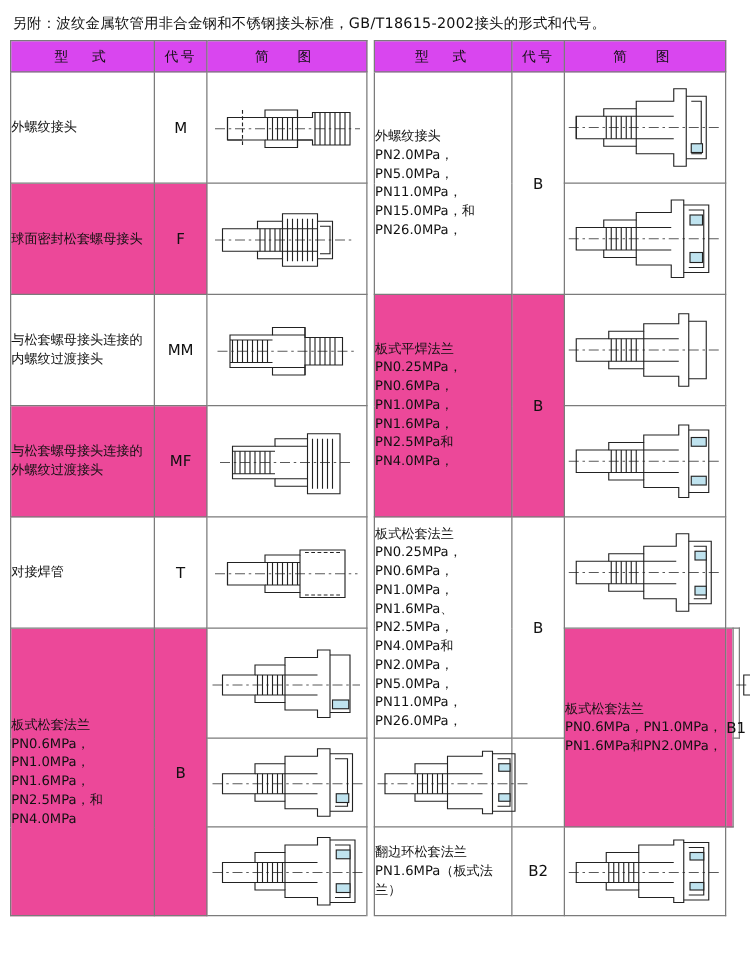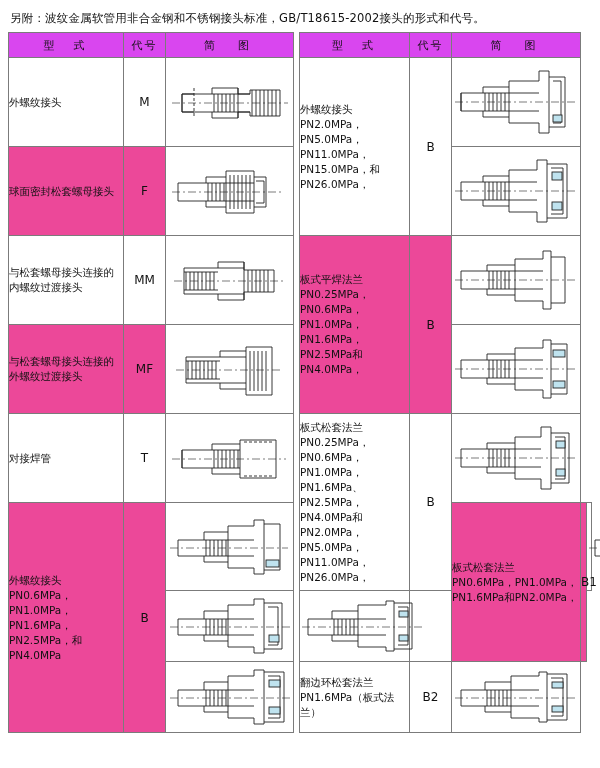--- a/index.html
+++ b/index.html
@@ -267,21 +267,21 @@
               <rect x="103" y="26" width="9" height="7" fill="#bfe3ef" stroke="#222"></rect>
               <rect x="103" y="54" width="9" height="7" fill="#bfe3ef" stroke="#222"></rect>
               <path d="M36 34 L36 52 M40 34 L40 52 M44 34 L44 52 M48 34 L48 52 M52 34 L52 52 M56 34 L56 52"></path>
               <path d="M2 43 L122 43" stroke-dasharray="8 3 2 3" stroke-width="0.6"></path>
             </g>
           </svg>
         </td>
       </tr>
 
       <tr>
-        <td class="cell-text yellow" rowspan="3" style="height:212px">外螺纹接头
+        <td class="cell-text yellow" rowspan="3" style="height:212px">板式松套法兰
 PN0.6MPa，PN1.0MPa，PN1.6MPa，PN2.5MPa，和PN4.0MPa</td>
         <td class="code-cell yellow" rowspan="3">B</td>
         <td class="fig-cell">
           <svg width="124" height="70" viewBox="0 0 124 70">
             <g fill="none" stroke="#222" stroke-width="0.9">
               <path d="M10 28 L10 44 L36 44 L36 50 L60 50 L60 56 L86 56 L86 62 L96 62 L96 8 L86 8 L86 14 L60 14 L60 20 L36 20 L36 28 Z"></path>
               <path d="M36 28 L86 28 M36 44 L86 44"></path>
               <path d="M60 20 L60 50"></path>
               <path d="M96 12 L112 12 L112 58 L96 58"></path>
               <rect x="98" y="48" width="13" height="7" fill="#bfe3ef" stroke="#222"></rect>

